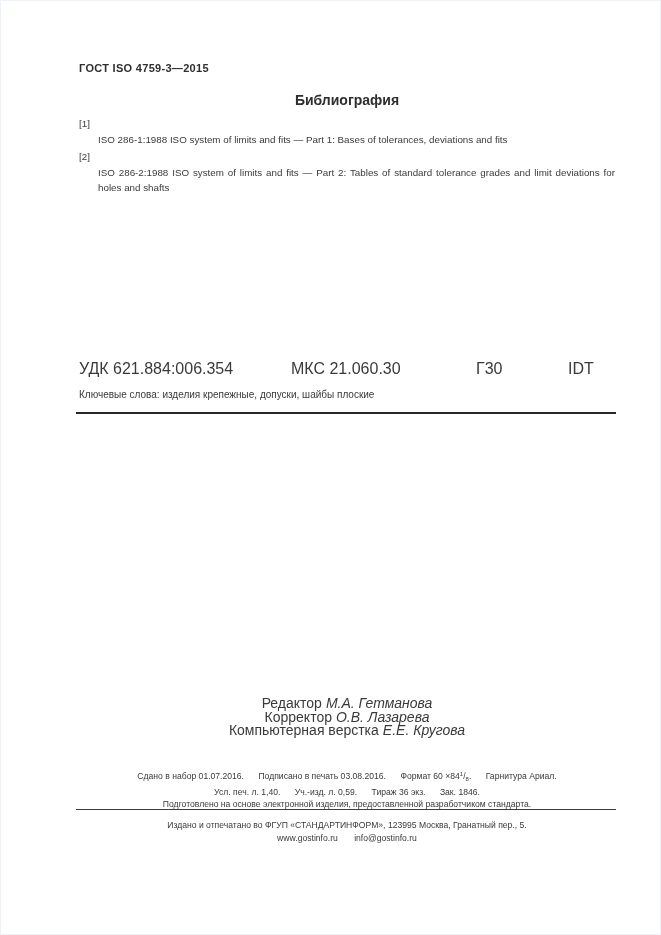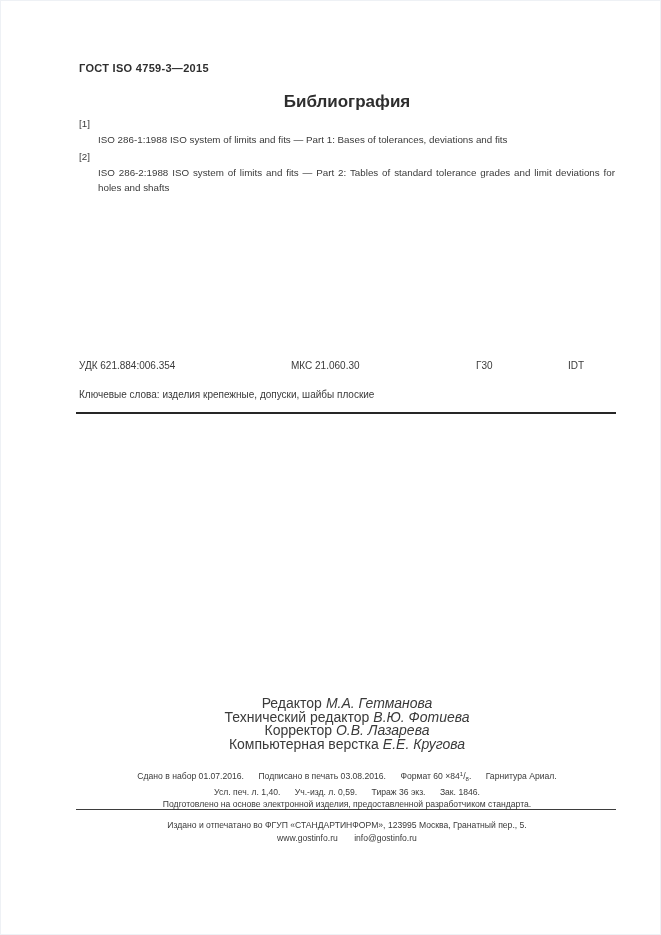--- a/index.html
+++ b/index.html
@@ -18,34 +18,34 @@
   }
   
   .doc-header {
     position: absolute; left: 78px; top: 61px;
     font-size: 11px; font-weight: bold; color: #2e2e2e;
     letter-spacing: 0.3px;
   }
   
   .section-title {
     position: absolute; left: 78px; top: 91px; width: 536px;
-    text-align: center; font-size: 17px; font-weight: bold; color: #2e2e2e;
+    text-align: center; font-size: 14px; font-weight: bold; color: #2e2e2e;
   }
   
   .bib-list {
     position: absolute; left: 78px; top: 115px; width: 536px;
     font-size: 9.8px; line-height: 15px; color: #3a3a3a;
   }
   .bib-entry { display: flex; margin-bottom: 2px; }
   .bib-num { width: 19px; flex-shrink: 0; }
   .bib-text { flex: 1; text-align: justify; margin-top: 16px; }
   
   .class-row {
     position: absolute; left: 78px; top: 359px; width: 536px;
-    height: 14px; font-size: 10px; color: #3a3a3a;
+    height: 14px; font-size: 16px; color: #3a3a3a;
   }
   .class-row span { position: absolute; white-space: nowrap; }
   .pos-udk { left: 0; }
   .pos-mks { left: 212px; }
   .pos-okp { left: 397px; }
   .pos-idt { left: 489px; }
   
   .keywords {
     position: absolute; left: 78px; top: 388px; width: 536px;
     font-size: 10px; color: #3a3a3a;
@@ -109,23 +109,20 @@
 
   <div class="keywords">Ключевые слова: изделия крепежные, допуски, шайбы плоские</div>
 
   <div class="rule-1"></div>
 
   <div class="credits">
     <div>
       <span>Редактор</span><span class="credit-name">М.А. Гетманова</span>
     </div>
     <div>
-      <span>Технический редактор</span><span class="credit-name">В.Ю. Фотиева</span>
-    </div>
-    <div>
       <span>Корректор</span><span class="credit-name">О.В. Лазарева</span>
     </div>
     <div>
       <span>Компьютерная верстка</span><span class="credit-name">Е.Е. Кругова</span>
     </div>
   </div>
 
   <div class="imprint">
     <div>
       <span class="seg">Сдано в набор 01.07.2016.</span>

